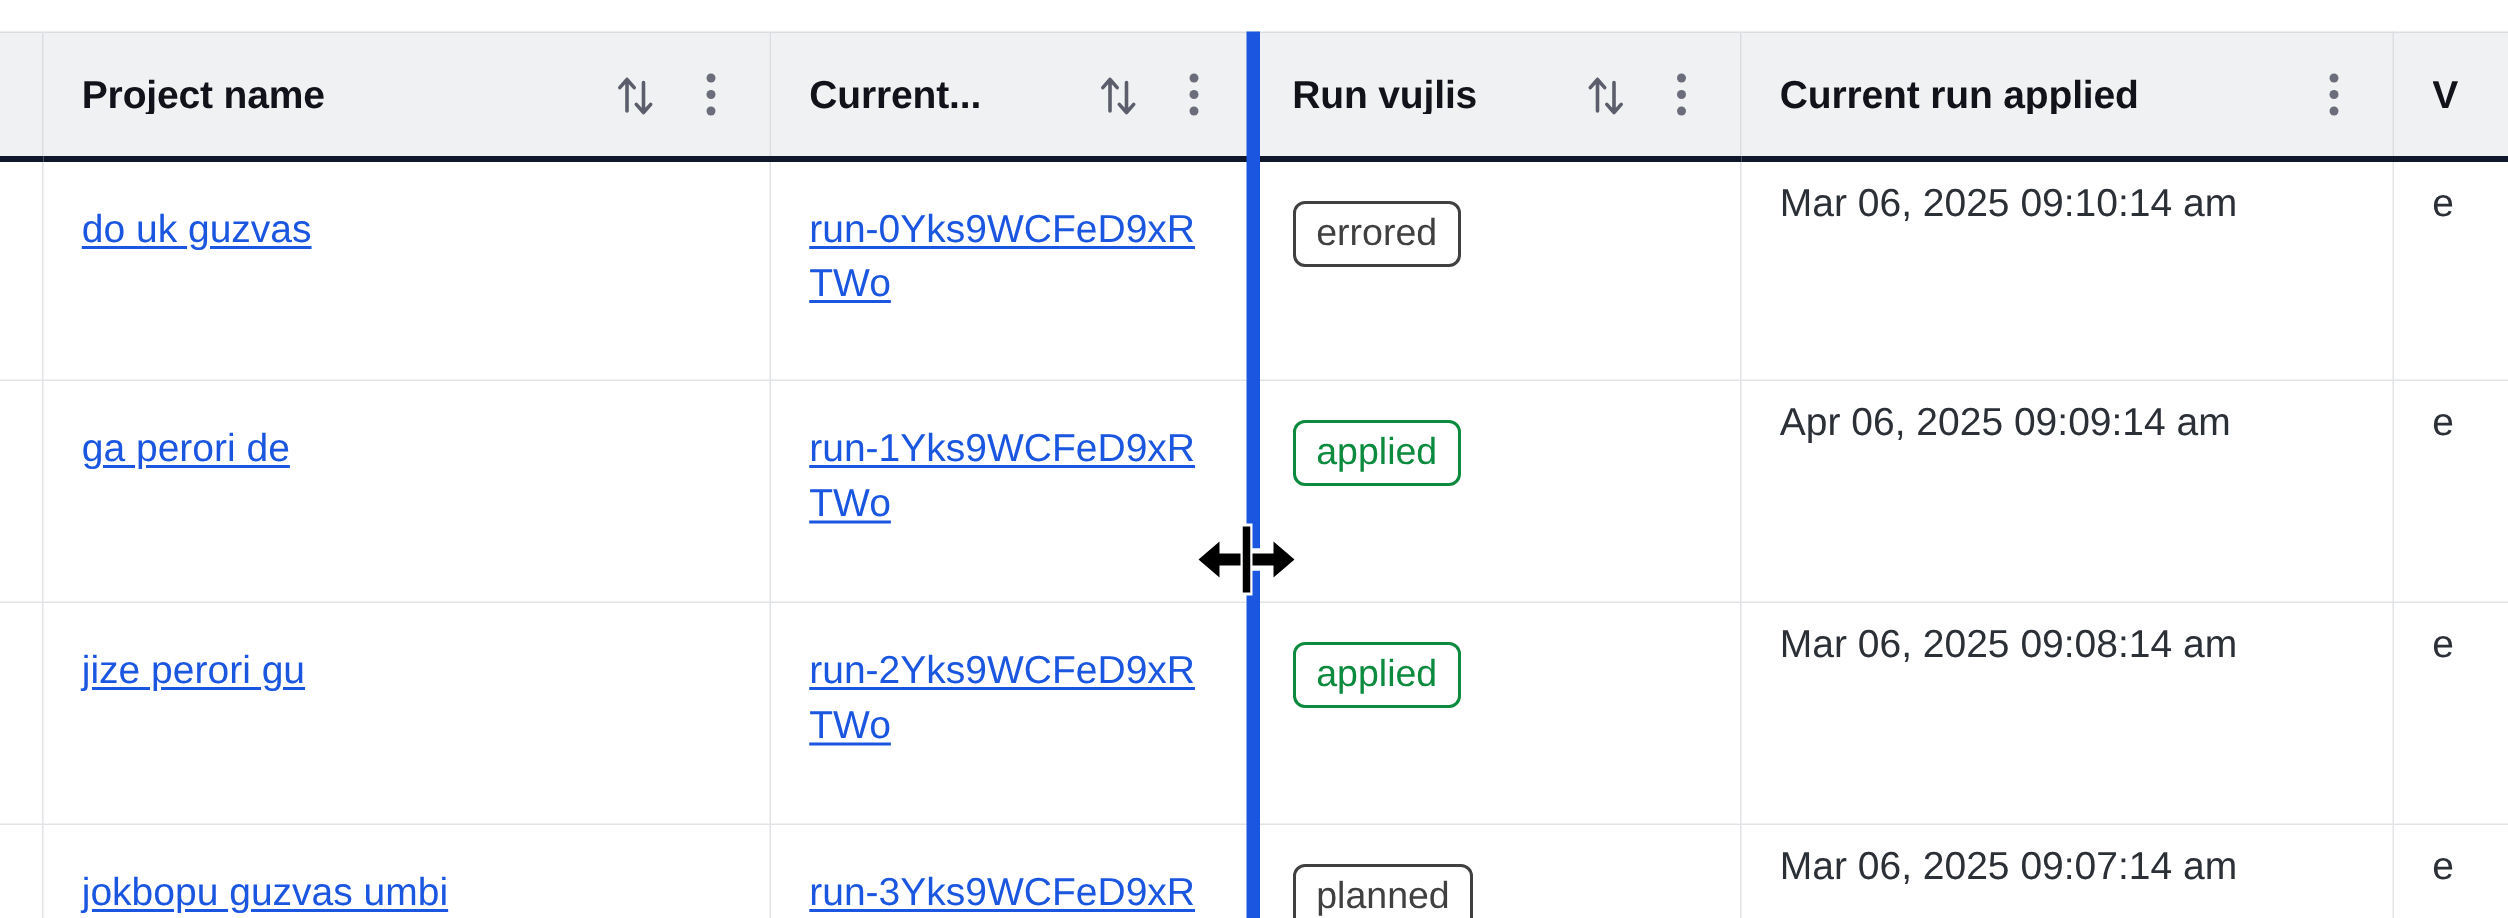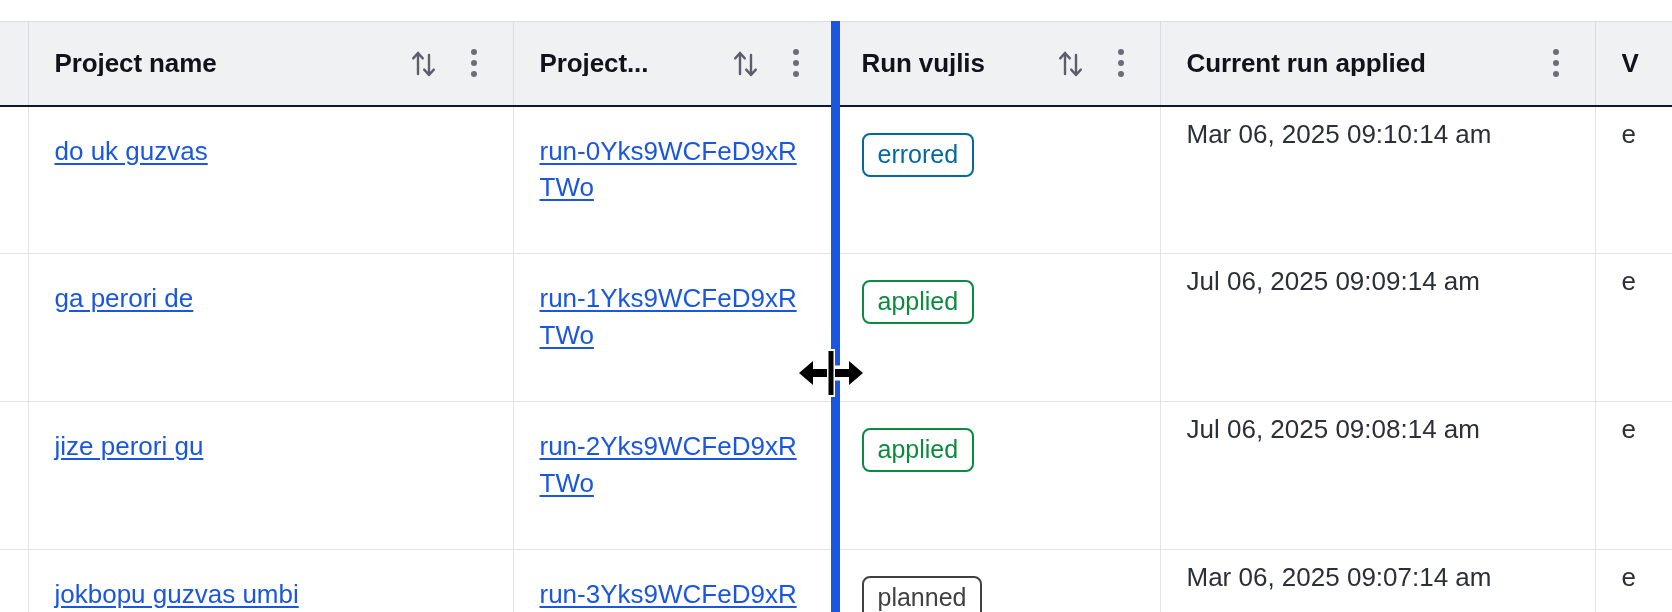--- a/index.html
+++ b/index.html
@@ -34,21 +34,21 @@
   col.c-gutter { width: 28px; }
   col.c-project { width: 485px; }
   col.c-currentrun { width: 322px; }
   col.c-runstatus { width: 325px; }
   col.c-applied { width: 435px; }
   col.c-last { width: 185px; }
 
   thead th {
     background: #f0f1f3;
     border-right: 1px solid #dcdde1;
-    border-bottom: 2px solid #0f172a;
+    border-bottom: 4px solid #0f172a;
     border-top: 1px solid #dcdde1;
     height: 84px;
     padding: 0 26px;
     vertical-align: middle;
     font-size: 26px;
     font-weight: 700;
     color: #12131a;
     text-align: left;
     white-space: nowrap;
   }
@@ -141,21 +141,21 @@
   .pill {
     display: inline-block;
     border: 2px solid currentColor;
     border-radius: 8px;
     padding: 5px 14px 7px;
     font-size: 25px;
     line-height: 1.12;
     background: #ffffff;
     white-space: nowrap;
   }
-  .pill.errored { color: #0369a1; }
+  .pill.errored { color: #404040; }
   .pill.applied { color: #0c8a3e; text-align: center; }
   .pill.planned { color: #404040; }
 
   
   #resize-line {
     position: absolute;
     top: 21px;
     left: 831px;
     width: 9px;
     height: 591px;
@@ -209,21 +209,21 @@
                 <span></span>
                   <span></span>
                   <span></span>
               </span>
             </span>
           </div>
         </th>
 
         <th>
           <div class="th-inner">
-            <span class="th-label">Project...</span>
+            <span class="th-label">Current...</span>
             <span class="th-actions">
               <span class="icon-btn sort-icon">
                 <svg width="28" height="32" viewBox="0 0 28 32" fill="none">
                   <path d="M8 27 L8 6 M8 6 L3.2 11.4 M8 6 L12.8 11.4" stroke="#5c5f6b" stroke-width="2.4" stroke-linecap="round" stroke-linejoin="round"></path>
                   <path d="M19 8 L19 28 M19 28 L14.2 22.6 M19 28 L23.8 22.6" stroke="#5c5f6b" stroke-width="2.4" stroke-linecap="round" stroke-linejoin="round"></path>
                 </svg>
               </span>
               <span class="kebab">
                 <span></span>
                   <span></span>
@@ -295,36 +295,36 @@
         <td class="gutter-cell"></td>
         <td>
           <a class="cell-link">ga perori de</a>
         </td>
         <td>
           <a class="cell-link">run-1Yks9WCFeD9xRTWo</a>
         </td>
         <td>
           <span class="pill applied">applied</span>
         </td>
-        <td class="date-cell">Jul 06, 2025 09:09:14 am</td>
+        <td class="date-cell">Apr 06, 2025 09:09:14 am</td>
         <td class="date-cell">e</td>
       </tr>
 
       <tr>
         <td class="gutter-cell"></td>
         <td>
           <a class="cell-link">jize perori gu</a>
         </td>
         <td>
           <a class="cell-link">run-2Yks9WCFeD9xRTWo</a>
         </td>
         <td>
           <span class="pill applied">applied</span>
         </td>
-        <td class="date-cell">Jul 06, 2025 09:08:14 am</td>
+        <td class="date-cell">Mar 06, 2025 09:08:14 am</td>
         <td class="date-cell">e</td>
       </tr>
 
       <tr>
         <td class="gutter-cell"></td>
         <td>
           <a class="cell-link">jokbopu guzvas umbi</a>
         </td>
         <td>
           <a class="cell-link">run-3Yks9WCFeD9xRTWo</a>

